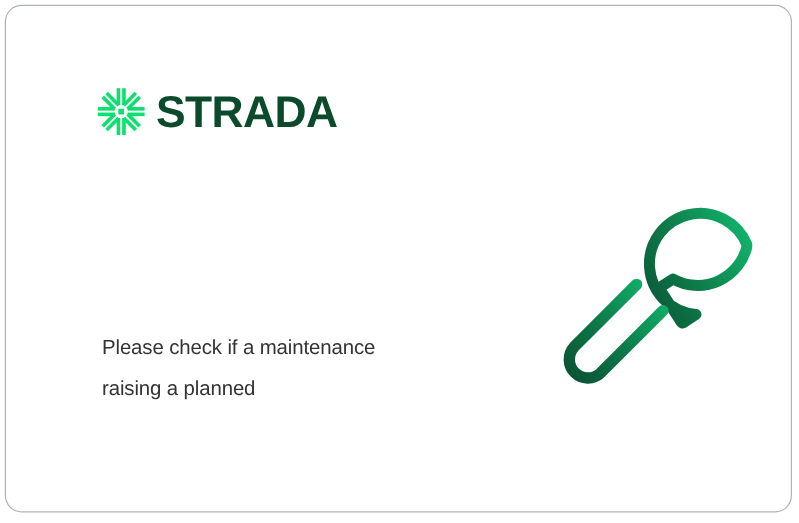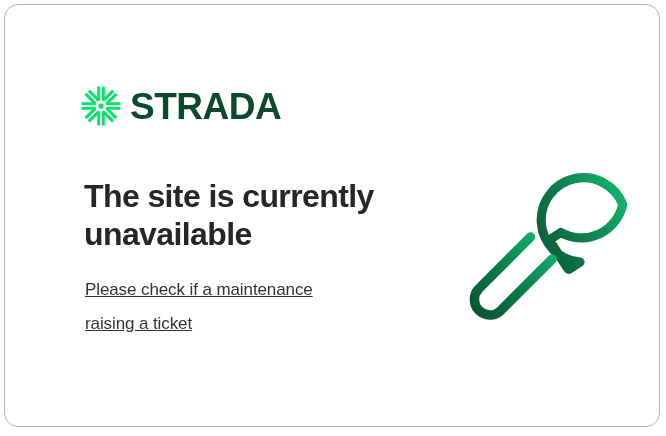--- a/index.html
+++ b/index.html
@@ -36,21 +36,20 @@
   }
 
   
   .brand {
     position: absolute;
     left: 76px;
     top: 68px;
     display: flex;
     align-items: center;
     gap: 9px;
-    margin-top: 13px;
   }
   .brand-mark {
     width: 40px;
     height: 40px;
     display: block;
     flex: 0 0 auto;
   }
   .brand-word {
     font-size: 37px;
     font-weight: bold;
@@ -77,21 +76,20 @@
   .body-copy {
     position: absolute;
     left: 80px;
     top: 268px;
     width: 310px;
     font-size: 17px;
     font-weight: normal;
     line-height: 2.0;
     letter-spacing: -0.1px;
     color: #333333;
-    text-decoration: underline;
   }
   .body-copy .line {
     display: block;
     white-space: nowrap;
   }
 
   
   .wrench {
     position: absolute;
     left: 452px;
@@ -134,25 +132,24 @@
               <rect x="20.8" y="25.3" width="3.0" height="14.2"></rect>
             </g>
 
             <rect x="17.6" y="17.6" width="4.8" height="4.8"></rect>
           </g>
         </svg>
       </span>
       <span class="brand-word">STRADA</span>
     </div>
 
-    <h1 class="headline">The site is currently unavailable</h1>
 
     <div class="body-copy">
       <span class="line">Please check if a maintenance</span>
-      <span class="line">raising a ticket</span>
+      <span class="line">raising a planned</span>
     </div>
 
     <div class="wrench">
       <svg viewBox="0 0 170 170" xmlns="http://www.w3.org/2000/svg" aria-hidden="true">
         <defs>
           <linearGradient id="wrenchGrad" x1="0" y1="1" x2="1" y2="0">
             <stop offset="0%" stop-color="#0a5233"></stop>
             <stop offset="45%" stop-color="#0d7a49"></stop>
             <stop offset="100%" stop-color="#12b86f"></stop>
           </linearGradient>

